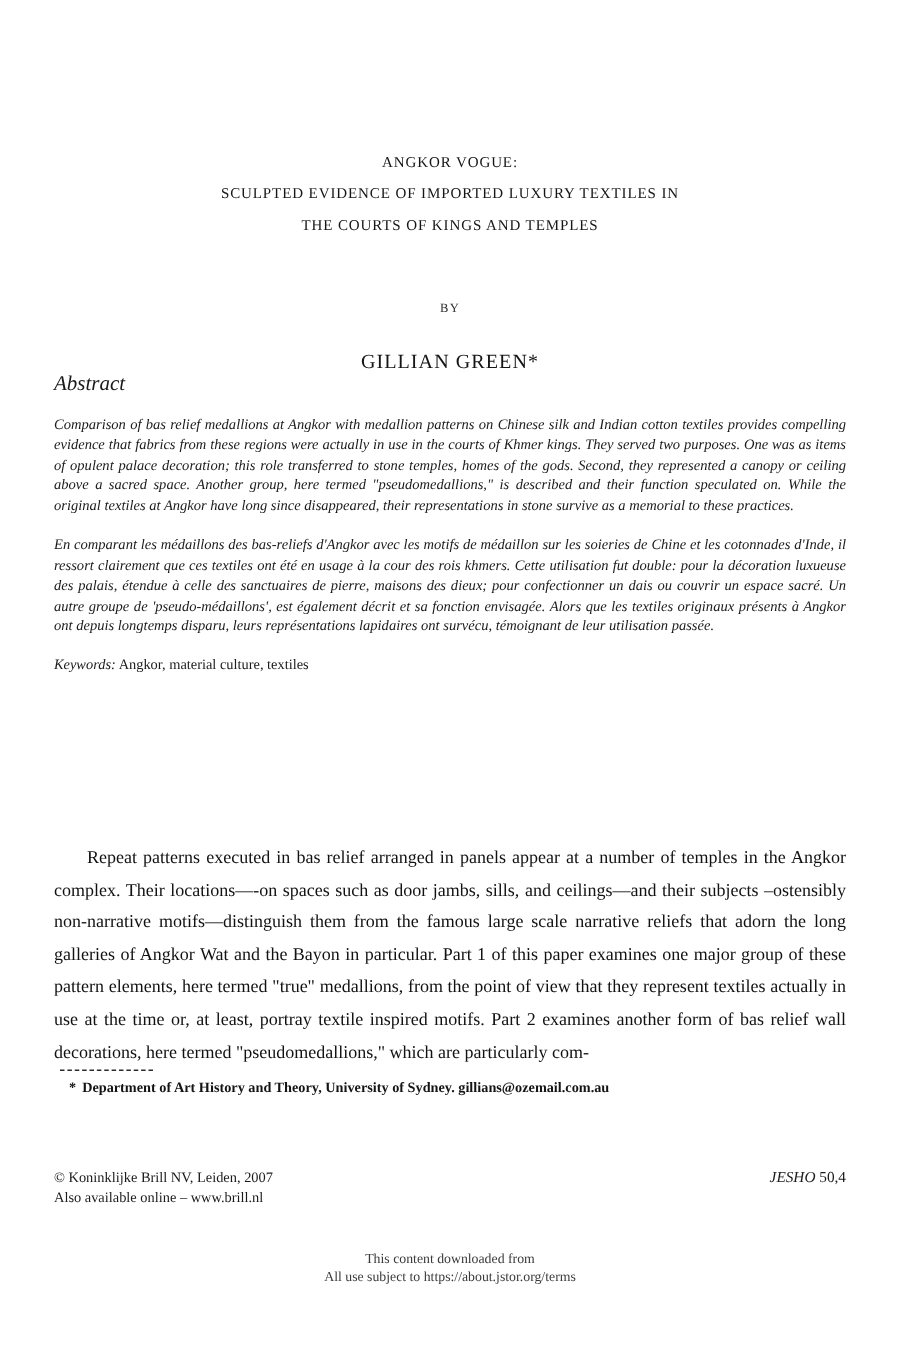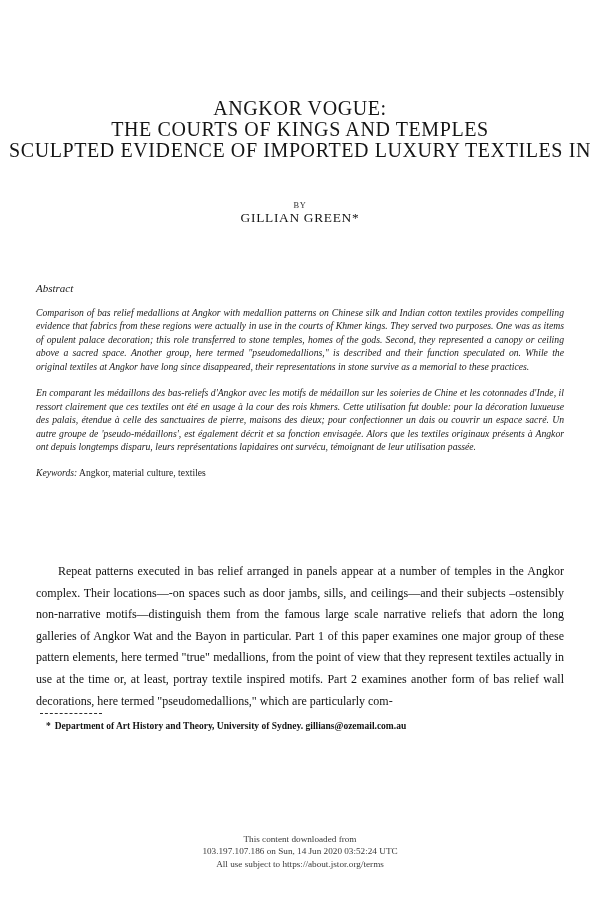--- a/index.html
+++ b/index.html
@@ -22,51 +22,51 @@
     position: relative;
     box-sizing: border-box;
   }
 
   
   .title-block {
     text-align: center;
     padding-top: 98px;
   }
   .title-line {
-    font-size: 20px;
+    font-size: 10px;
     letter-spacing: 0.6px;
     line-height: 21px;
     color: #151515;
     white-space: nowrap;
   }
   .byline-by {
     margin-top: 40px;
     font-size: 8.4px;
     letter-spacing: 0.8px;
     color: #303030;
   }
   .byline-author {
+    margin-top: 23px;
     font-size: 13.4px;
     letter-spacing: 0.7px;
     color: #151515;
   }
 
   
   .content {
     position: absolute;
     left: 36px;
     right: 36px;
     top: 249px;
   }
   .abstract-head {
     font-style: italic;
-    font-size: 11px;
+    font-size: 14px;
     margin-bottom: 12px;
     color: #1a1a1a;
-    margin-top: 33px;
   }
   .abstract-p {
     font-size: 9.7px;
     line-height: 13.45px;
     text-align: justify;
     text-justify: inter-word;
     margin: 0 0 13px 0;
     color: #1b1b1b;
     hyphens: none;
     font-style: italic;
@@ -162,22 +162,22 @@
     color: #3a3a3a;
   }
 </style>
 </head>
 <body>
 
 <div class="page">
 
   <div class="title-block">
     <div class="title-line">ANGKOR VOGUE:</div>
+    <div class="title-line">SCULPTED EVIDENCE OF IMPORTED LUXURY TEXTILES IN</div>
     <div class="title-line">THE COURTS OF KINGS AND TEMPLES</div>
-    <div class="title-line">SCULPTED EVIDENCE OF IMPORTED LUXURY TEXTILES IN</div>
     <div class="byline-by">BY</div>
     <div class="byline-author">GILLIAN GREEN*</div>
   </div>
 
   <div class="content">
     <div class="abstract-head">Abstract</div>
     <p class="abstract-p">Comparison of bas relief medallions at Angkor with medallion patterns on Chinese silk and Indian cotton textiles provides compelling evidence that fabrics from these regions were actually in use in the courts of Khmer kings. They served two purposes. One was as items of opulent palace decoration; this role transferred to stone temples, homes of the gods. Second, they represented a canopy or ceiling above a sacred space. Another group, here termed "pseudomedallions," is described and their function speculated on. While the original textiles at Angkor have long since disappeared, their representations in stone survive as a memorial to these practices.</p>
     <p class="abstract-p fr">En comparant les médaillons des bas-reliefs d'Angkor avec les motifs de médaillon sur les soieries de Chine et les cotonnades d'Inde, il ressort clairement que ces textiles ont été en usage à la cour des rois khmers. Cette utilisation fut double: pour la décoration luxueuse des palais, étendue à celle des sanctuaires de pierre, maisons des dieux; pour confectionner un dais ou couvrir un espace sacré. Un autre groupe de 'pseudo-médaillons', est également décrit et sa fonction envisagée. Alors que les textiles originaux présents à Angkor ont depuis longtemps disparu, leurs représentations lapidaires ont survécu, témoignant de leur utilisation passée.</p>
     <div class="keywords">
       <span class="kw-label">Keywords:</span>
@@ -189,20 +189,26 @@
     <p class="body-p">Repeat patterns executed in bas relief arranged in panels appear at a number of temples in the Angkor complex. Their locations—-on spaces such as door jambs, sills, and ceilings—and their subjects –ostensibly non-narrative motifs—distinguish them from the famous large scale narrative reliefs that adorn the long galleries of Angkor Wat and the Bayon in particular. Part 1 of this paper examines one major group of these pattern elements, here termed "true" medallions, from the point of view that they represent textiles actually in use at the time or, at least, portray textile inspired motifs. Part 2 examines another form of bas relief wall decorations, here termed "pseudomedallions," which are particularly com-</p>
   </div>
 
   <div class="footnote-area">
     <div class="fn-rule"></div>
     <div class="fn-text">
       <span class="fn-star">*</span><span>Department of Art History and Theory, University of Sydney. gillians@ozemail.com.au</span>
     </div>
   </div>
 
+  <div class="imprint">
+    <div class="imprint-row">
+      <span>© Koninklijke Brill NV, Leiden, 2007</span>
+      <span class="imprint-journal"><span>JESHO</span> <span class="vol">50,4</span></span>
+    </div>
+    <div>Also available online – www.brill.nl</div>
+  </div>
 
   <div class="jstor-footer">
     <div>This content downloaded from</div>
-    <div>103.197.107.186 on Sun, 14 Jun 2020 03:52:24 UTC</div>
     <div>All use subject to https://about.jstor.org/terms</div>
   </div>
 
 </div>
 
 </body></html>

